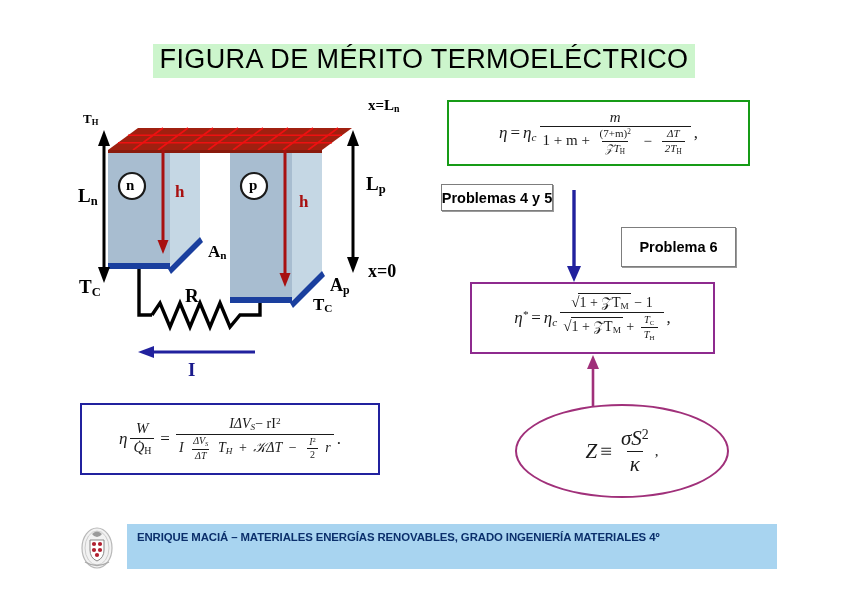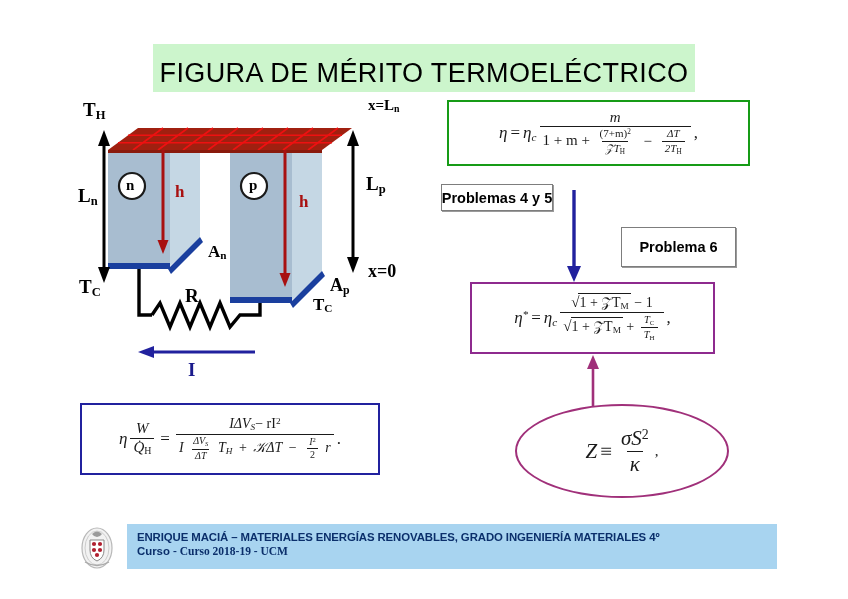--- a/index.html
+++ b/index.html
@@ -30,21 +30,21 @@
     text-align: center;
   }
   #page-title {
     display: inline-block;
     background: #ccf5cc;
     color: #000000;
     font-family: "Liberation Sans", sans-serif;
     font-size: 27px;
     font-weight: 400;
     letter-spacing: 0.4px;
-    padding: 14px 7px 4px 7px;
+    padding: 0 7px 4px 7px;
     line-height: 1.12;
     white-space: nowrap;
   }
 
   
   #diagram {
     position: absolute;
     left: 60px;
     top: 88px;
     width: 360px;
@@ -273,21 +273,21 @@
         <path d="M 200,215 L 200,227 L 191,227"></path>
         <polyline points="92,227 100,215 110,239 120,215 130,239 140,215 150,239 160,215 170,239 180,227 191,227"></polyline>
       </g>
 
       <g>
         <line x1="90" y1="264" x2="195" y2="264" stroke="#21219e" stroke-width="3.2"></line>
         <polygon points="78,264 94,258 94,270" fill="#21219e"></polygon>
       </g>
     </svg>
 
-    <div class="dlabel" style="left:23px; top:12px; font-size:19px;">
+    <div class="dlabel" style="left:23px; top:24px; font-size:13px;">
       <span>T</span><sub>H</sub>
     </div>
     <div class="dlabel" style="left:18px; top:98px; font-size:19px;">
       <span>L</span><sub>n</sub>
     </div>
     <div class="dlabel" style="left:19px; top:189px; font-size:19px;">
       <span>T</span><sub>C</sub>
     </div>
     <div class="dlabel" style="left:306px; top:86px; font-size:19px;">
       <span>L</span><sub>p</sub>
@@ -445,19 +445,15 @@
     <circle cx="20" cy="20" r="2.1" fill="#b02030"></circle>
     <circle cx="26" cy="20" r="2.1" fill="#b02030"></circle>
     <circle cx="20" cy="26" r="2.1" fill="#b02030"></circle>
     <circle cx="26" cy="26" r="2.1" fill="#b02030"></circle>
     <circle cx="23" cy="31" r="2.1" fill="#b02030"></circle>
     <path d="M11,38 q12,7 24,0" fill="none" stroke="#aaaaaa" stroke-width="1.4"></path>
   </svg>
 
   <div id="footer">
     <div id="footer-line1">ENRIQUE MACIÁ – MATERIALES ENERGÍAS RENOVABLES, GRADO INGENIERÍA MATERIALES  4º</div>
-    <div id="footer-line2">
-      <span class="bold-word">Curso</span>
-      <span class="serifpart">- Curso 2018-19 - UCM</span>
-    </div>
   </div>
 
 </div>
 
 </body></html>

